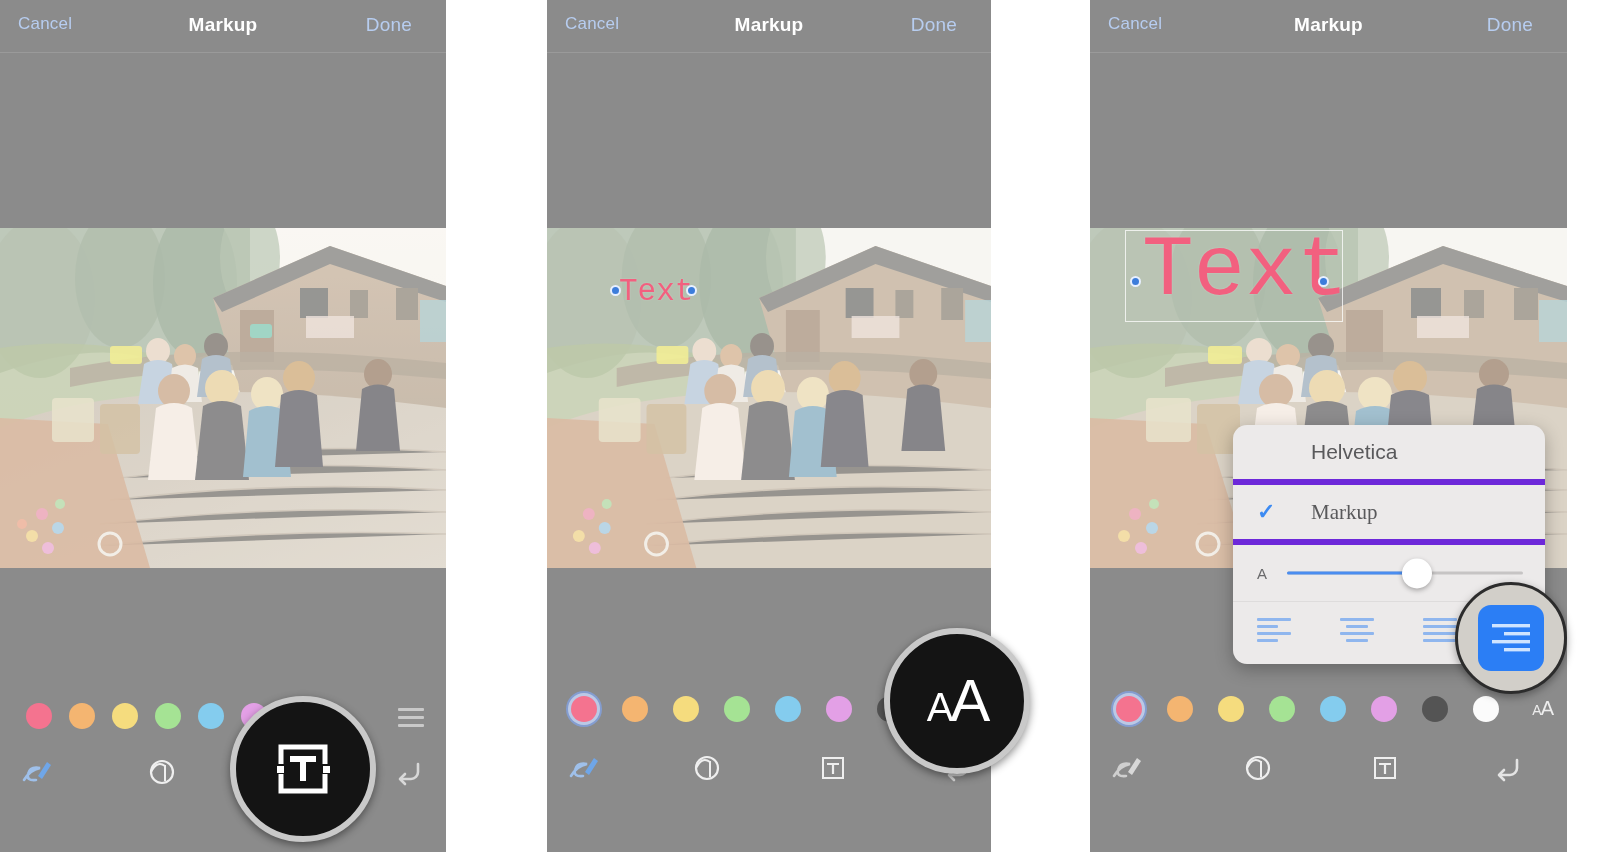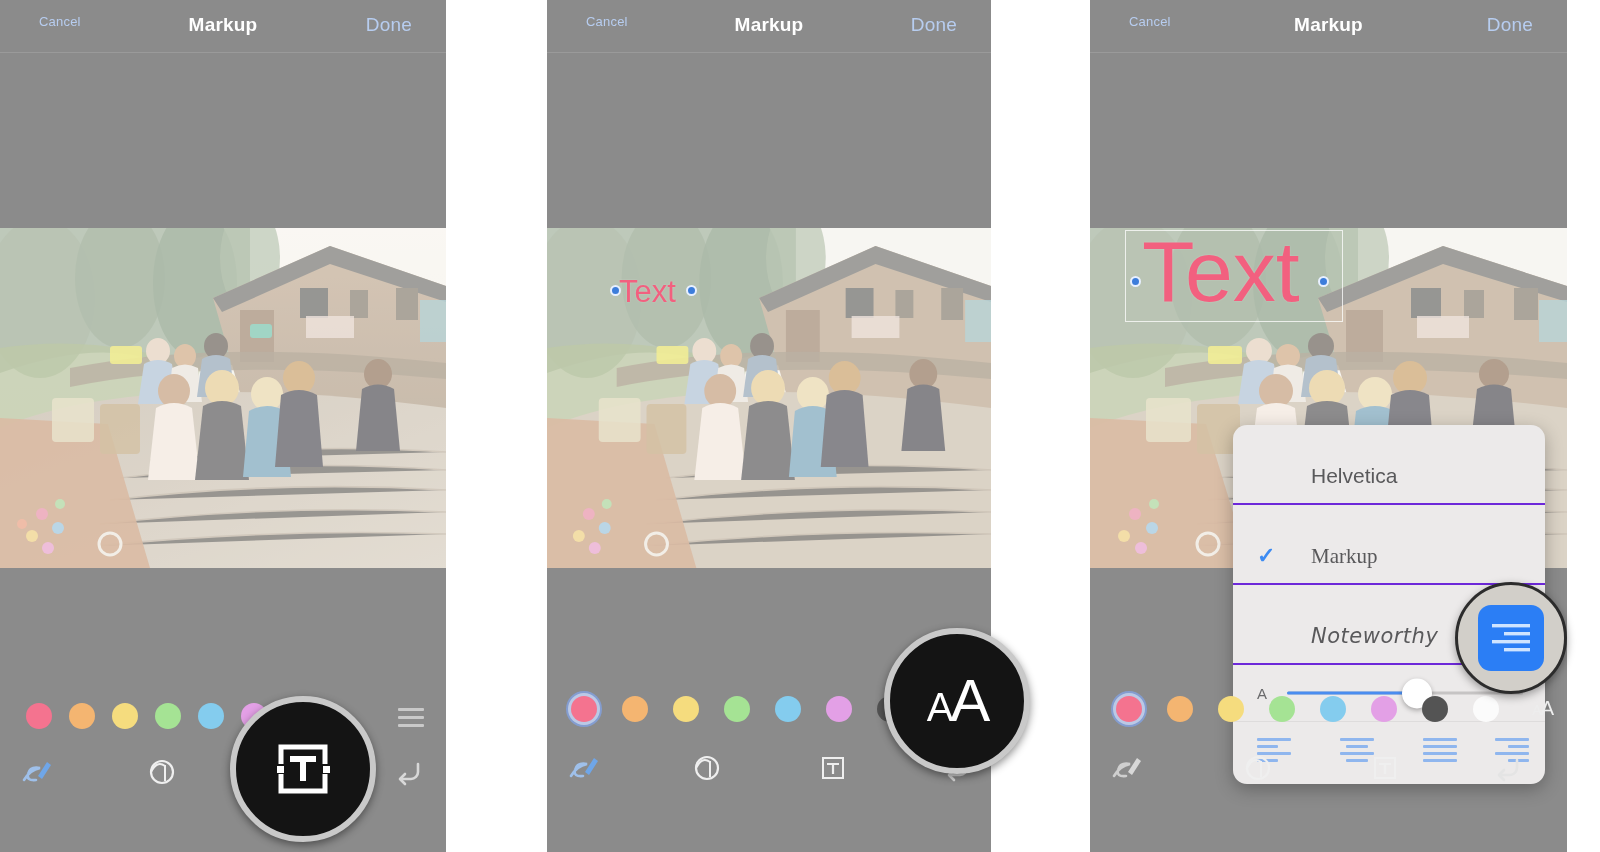--- a/index.html
+++ b/index.html
@@ -7,35 +7,35 @@
   .stage{position:relative;width:1600px;height:852px;background:#ffffff;}
 
   .panel{position:absolute;top:0;height:852px;background:#8b8b8b;overflow:hidden;}
   #panel1{left:0;width:446px;}
   #panel2{left:547px;width:444px;}
   #panel3{left:1090px;width:477px;}
 
   
   .navbar{position:absolute;left:0;top:0;width:100%;height:53px;background:#8b8b8b;
           border-bottom:1px solid #9a9a9a;box-sizing:border-box;}
-  .nav-cancel{position:absolute;left:18px;top:14px;font-size:13px;color:#b7cdf0;letter-spacing:.2px;margin-left:21px;}
+  .nav-cancel{position:absolute;left:18px;top:14px;font-size:17px;color:#b7cdf0;letter-spacing:.2px;}
   .nav-title{position:absolute;left:0;top:14px;width:100%;text-align:center;font-size:19px;
              font-weight:bold;color:#ffffff;letter-spacing:.2px;}
   .nav-done{position:absolute;right:34px;top:14px;font-size:19px;color:#b7cdf0;letter-spacing:.2px;}
 
   
   .photo{position:absolute;left:0;width:100%;height:340px;overflow:hidden;background:#dfe8e6;}
   #panel1 .photo{top:228px;}
   #panel2 .photo{top:228px;}
   #panel3 .photo{top:228px;}
   .photo svg{display:block;width:100%;height:100%;}
   .photo-wash{position:absolute;inset:0;background:rgba(255,255,255,.42);pointer-events:none;}
 
   
-  .textobj{position:absolute;color:#f2607f;font-family:Liberation Sans, sans-serif;
+  .textobj{position:absolute;color:#f2607f;font-family:Liberation Mono, monospace;
            white-space:nowrap;text-shadow:0 0 2px rgba(255,255,255,.25);}
   .handle{position:absolute;width:11px;height:11px;border-radius:50%;background:#3d7ddb;
           border:2px solid #e8f0ff;box-sizing:border-box;}
   .selbox{position:absolute;border:1px solid rgba(255,255,255,.75);box-sizing:border-box;}
 
   
   .colorbar{position:absolute;left:0;width:100%;height:52px;}
   .swatch{position:absolute;width:26px;height:26px;border-radius:50%;top:13px;}
   .swatch.sel{box-shadow:0 0 0 3px rgba(255,255,255,.45), 0 0 0 5px rgba(130,160,220,.85);}
   .hamburger{position:absolute;right:22px;top:18px;width:26px;height:18px;}
@@ -49,21 +49,21 @@
   
   .callout{position:absolute;border-radius:50%;display:flex;align-items:center;justify-content:center;}
   .callout.dark{background:#141414;border:6px solid #c9c9c9;box-shadow:0 3px 9px rgba(0,0,0,.45);}
   .callout.light{background:#d2cfc9;border:3px solid #2c2c2c;box-shadow:0 3px 9px rgba(0,0,0,.35);}
   .aa-big{color:#fff;font-size:60px;line-height:1;letter-spacing:-3px;font-family:"Liberation Sans",sans-serif;}
   .aa-big .sm{font-size:40px;}
 
   
   .popover{position:absolute;background:#eceaea;border-radius:14px;
            box-shadow:0 5px 18px rgba(0,0,0,.28);overflow:hidden;}
-  .font-row{position:relative;height:54px;border-bottom:2px solid #6d28d9;margin-top:24px;}
+  .font-row{position:relative;height:54px;border-bottom:6px solid #6d28d9;}
   .font-label{position:absolute;left:78px;top:50%;transform:translateY(-50%);
               font-size:21px;color:#59595b;}
   .font-check{position:absolute;left:24px;top:50%;transform:translateY(-50%);
               color:#3d8bf2;font-size:22px;font-weight:bold;}
   .f-helv{font-family:"Liberation Sans",sans-serif;}
   .f-georgia{font-family:"Liberation Serif",serif;}
   .f-note{font-family:"DejaVu Sans",sans-serif;font-style:italic;letter-spacing:.5px;}
   .slider-row{position:relative;height:56px;border-bottom:1px solid #dedcdc;}
   .slider-A{position:absolute;left:24px;top:50%;transform:translateY(-50%);font-size:15px;color:#6a6a6c;}
   .track{position:absolute;left:54px;right:22px;top:50%;transform:translateY(-50%);
@@ -401,23 +401,20 @@
       <div class="handle" style="left:228px;top:48px"></div>
     </div>
 
     <div class="popover" style="left:143px;top:425px;width:312px;">
       <div class="font-row">
         <div class="font-label f-helv">Helvetica</div>
       </div>
       <div class="font-row">
         <div class="font-check">✓</div>
         <div class="font-label f-georgia">Markup</div>
-      </div>
-      <div class="font-row">
-        <div class="font-label f-note">Noteworthy</div>
       </div>
 
       <div class="slider-row">
         <div class="slider-A">A</div>
         <div class="track">
           <div class="track-fill" id="sliderFill" style="width: 55%;"></div>
           <div class="thumb" id="sliderThumb" style="left: 55%;"></div>
         </div>
       </div>
 

